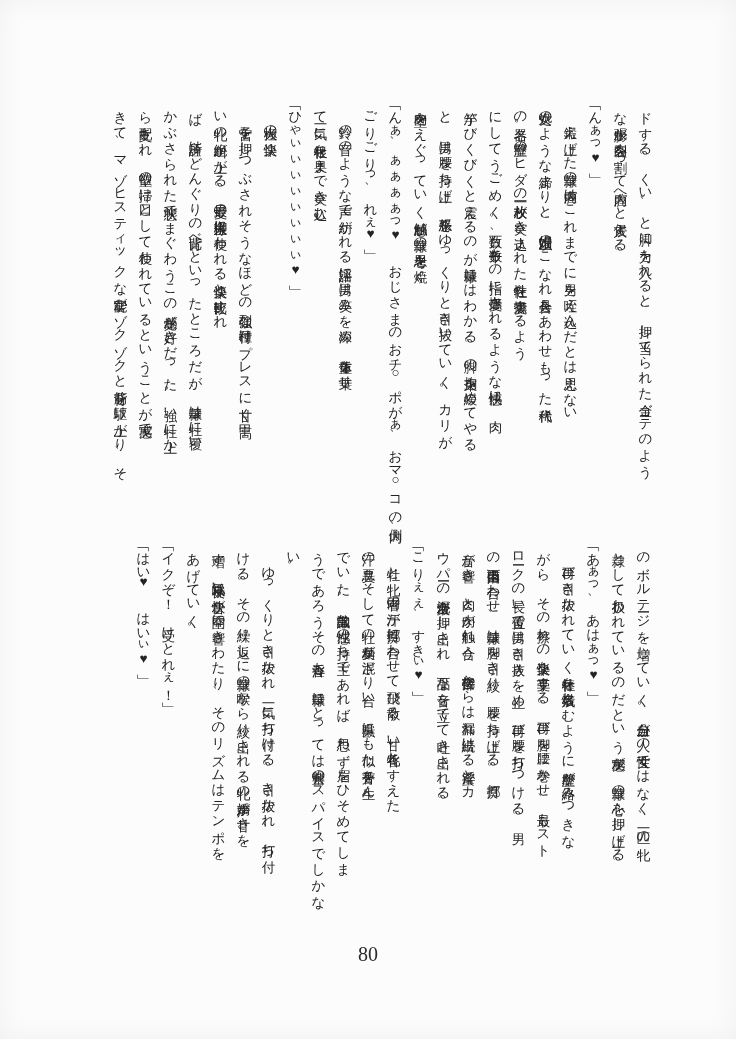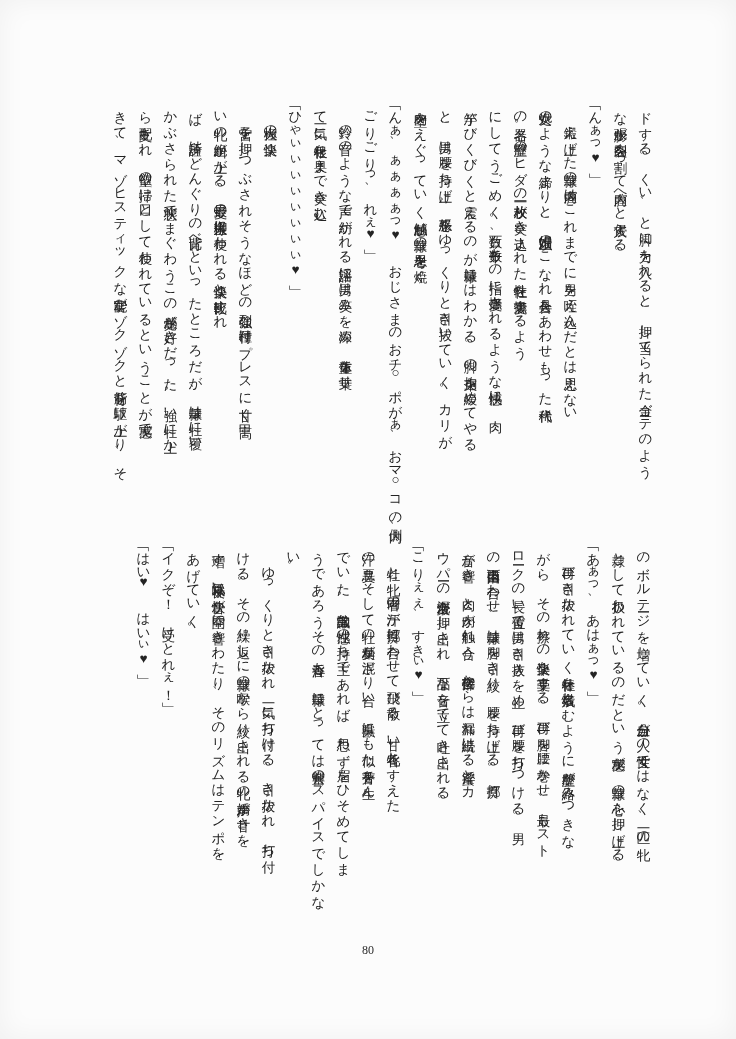--- a/index.html
+++ b/index.html
@@ -44,21 +44,21 @@
   #block-bottom {
     top: 543px;
     right: 80px;
   }
   .page-number {
     position: absolute;
     top: 943px;
     left: 0;
     width: 736px;
     text-align: center;
-    font-size: 12px;
+    font-size: 20px;
     color: #2a2a2a;
   }
 </style>
 </head>
 <body>
 
 <div class="page" style="background: rgb(252, 252, 252); color: rgb(35, 35, 35);">
 
   <div id="block-top" class="vblock">
       <div class="tcol">ドする。くい、と脚に力を入れると、押し当てられた金ゴテのよう</div>

